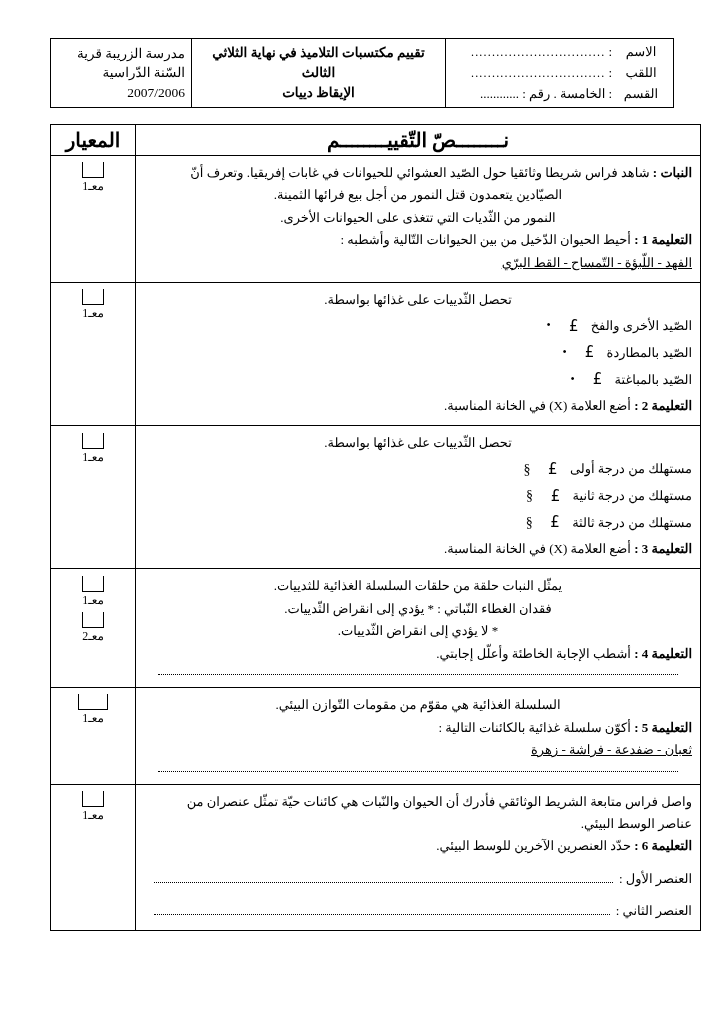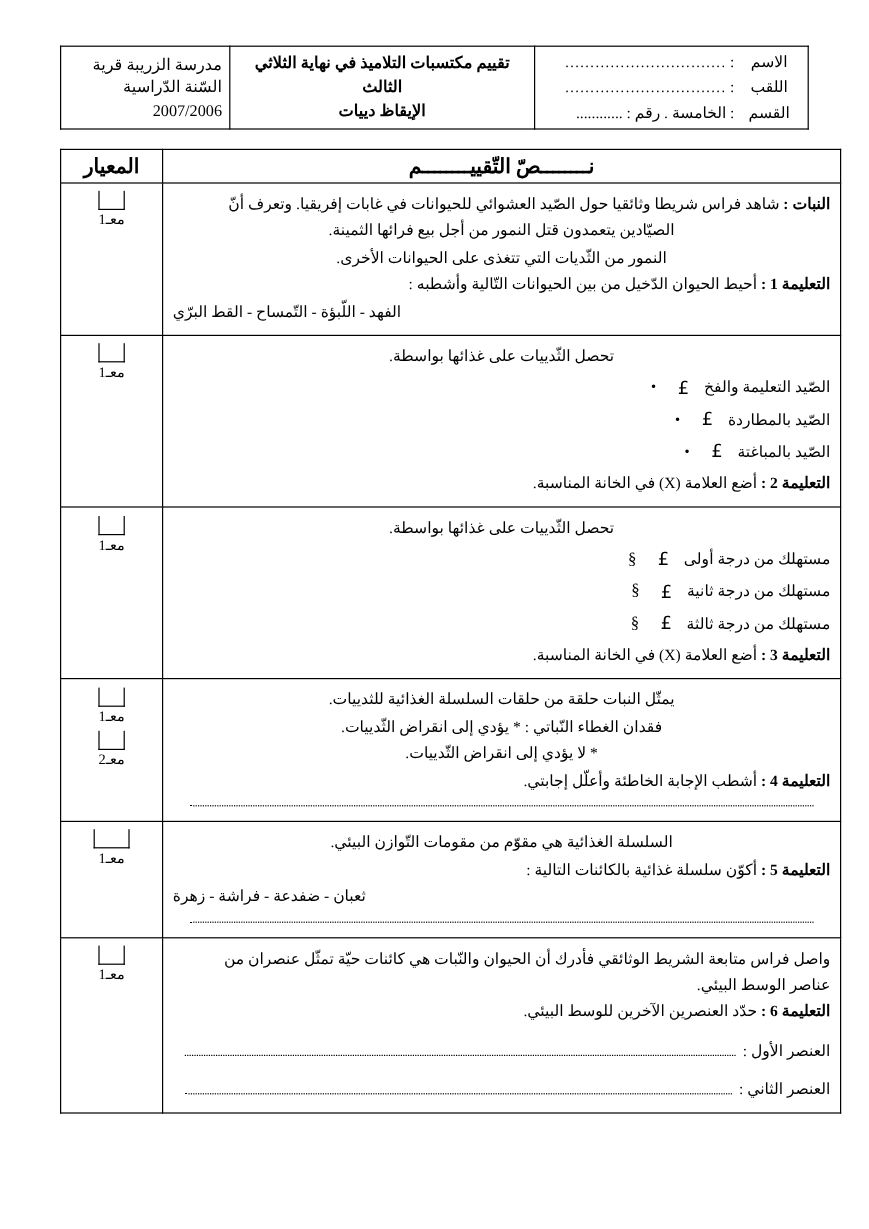--- a/index.html
+++ b/index.html
@@ -83,41 +83,42 @@
   .main-tbl td {
     border: 1px solid #000;
     vertical-align: top;
     padding: 6px 8px 8px 8px;
   }
   .col-content { width: 552px; }
   .col-crit { width: 72px; }
 
   .row-head td {
     text-align: center;
-    font-size: 17px;
+    font-size: 20px;
     font-weight: bold;
     padding: 3px 6px;
     vertical-align: middle;
   }
   .spaced {
     letter-spacing: 3px;
   }
   .content {
     font-size: 13px;
     line-height: 1.65;
     text-align: justify;
   }
   .content p { margin: 0 0 1px 0; }
   .center { text-align: center; }
   b, .b { font-weight: bold; }
   .u { }
   .animals {
-    text-align: left;
+    text-align: right;
     letter-spacing: 1px;
     margin-top: 2px;
+    text-decoration: underline;
   }
   ul.bullets, ul.sect {
     margin: 2px 0 2px 0;
     padding: 0 0 0 0;
     list-style: none;
   }
   ul.bullets li, ul.sect li {
     display: flex;
     flex-direction: row;
     align-items: center;
@@ -255,21 +256,21 @@
           <span class="crit-label">معـ1</span>
         </div>
       </td>
     </tr>
 
     <tr>
       <td class="content">
         <p class="center">تحصل الثّدييات على غذائها بواسطة.</p>
         <ul class="bullets">
           <li>
-            <span class="li-text">الصّيد التعليمة والفخ</span>
+            <span class="li-text">الصّيد الأخرى والفخ</span>
             <span class="li-box">£</span>
             <span class="bul-mark">•</span>
           </li>
           <li>
             <span class="li-text">الصّيد بالمطاردة</span>
             <span class="li-box">£</span>
             <span class="bul-mark">•</span>
           </li>
           <li>
             <span class="li-text">الصّيد بالمباغتة</span>

